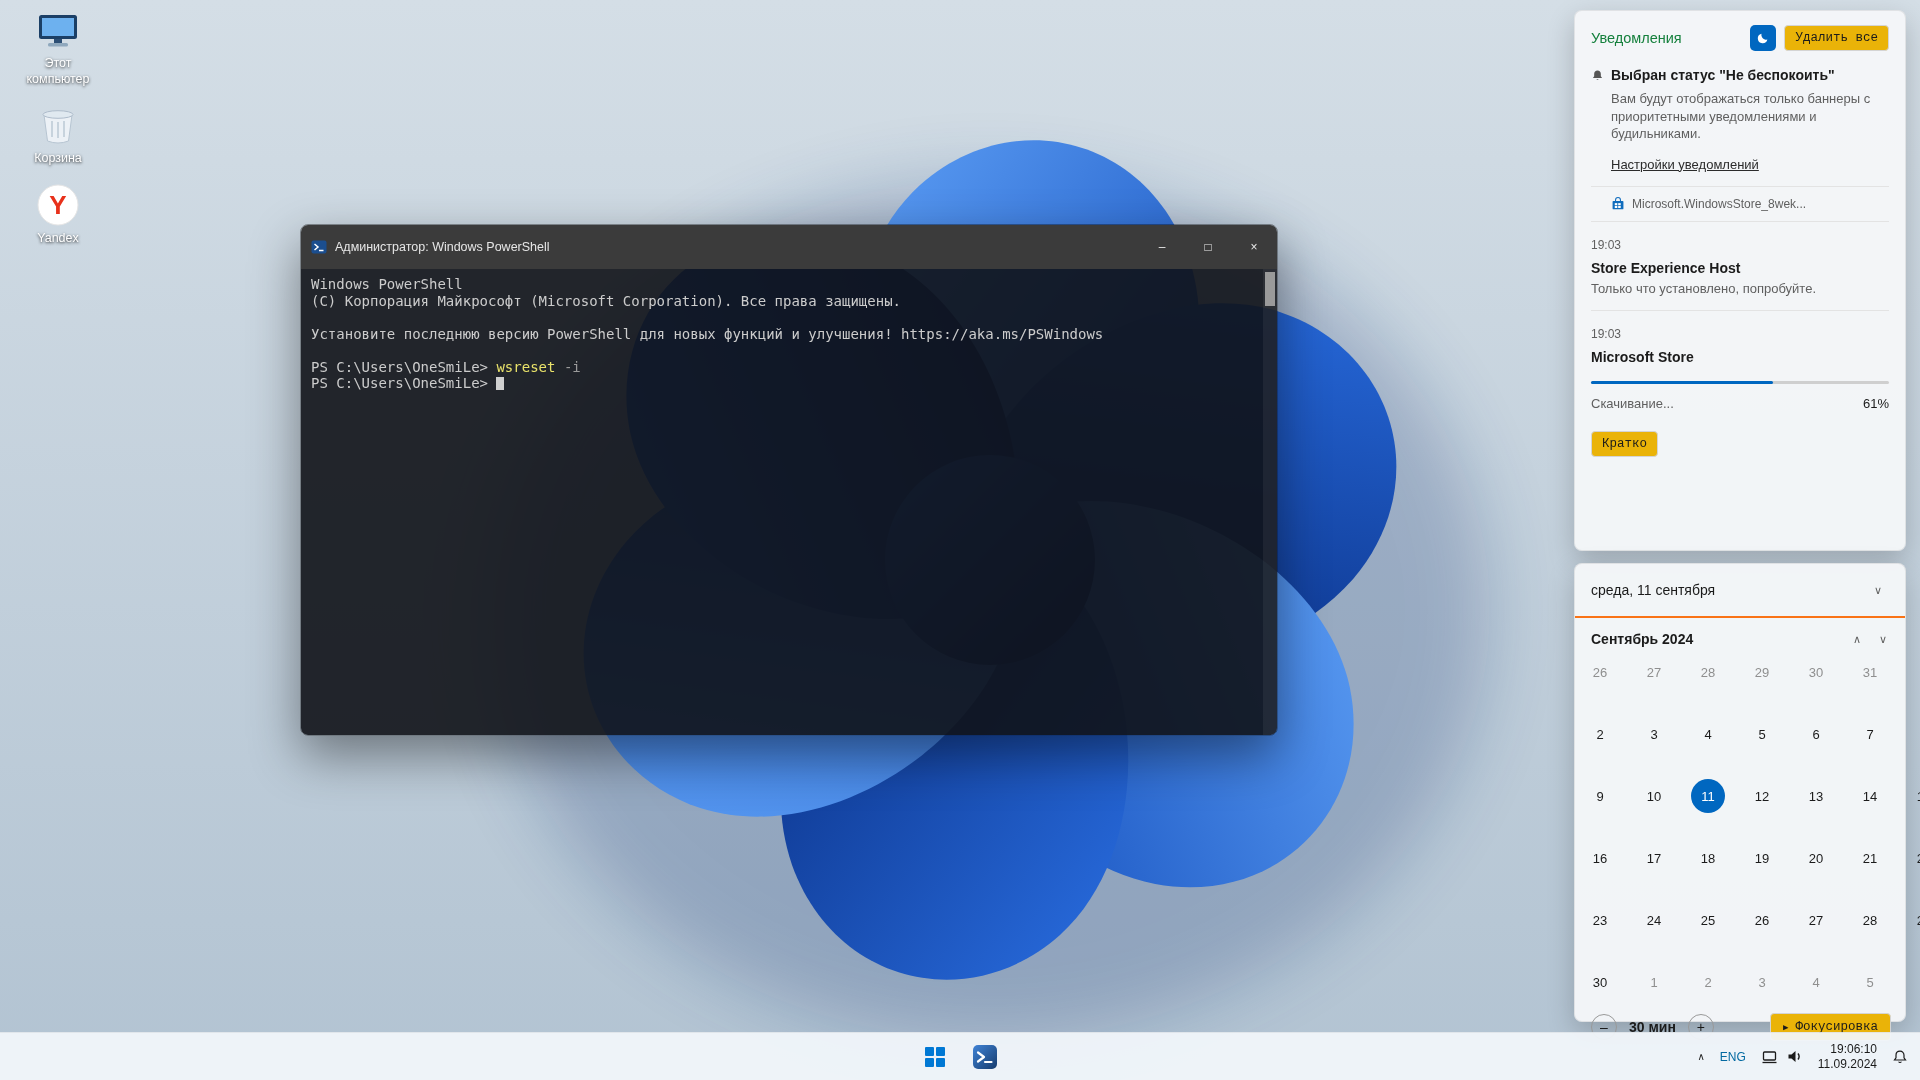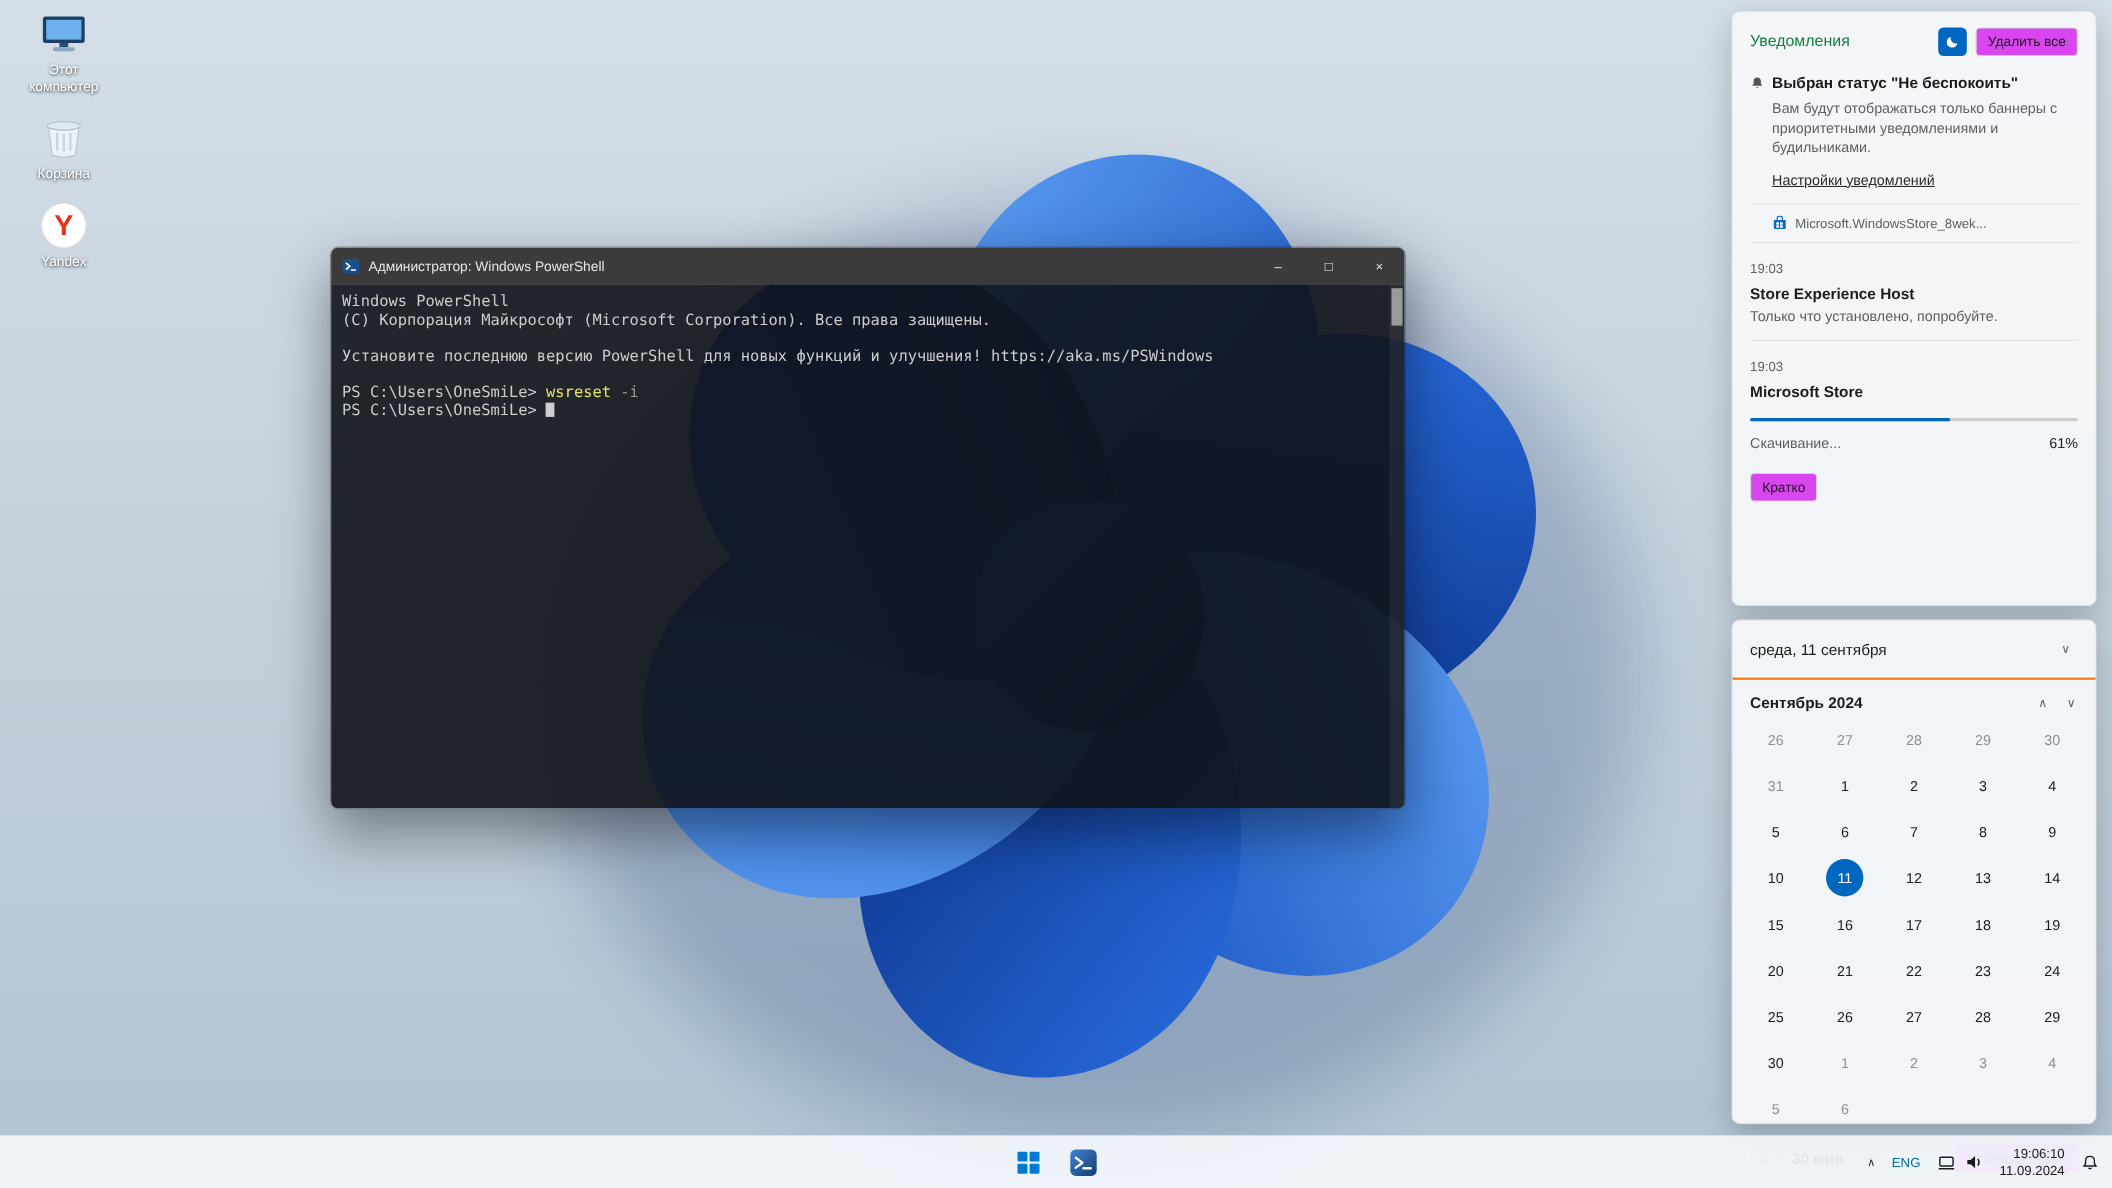--- a/index.html
+++ b/index.html
@@ -10,21 +10,21 @@
 
   
   .desktop-icons { position:absolute; left:10px; top:8px; width:96px; display:flex; flex-direction:column; gap:16px; }
   .desktop-icon { display:flex; flex-direction:column; align-items:center; gap:4px; cursor:default; }
   .desktop-icon .glyph { width:44px; height:44px; }
   .desktop-icon .label { color:#fff; font-size:12.5px; line-height:1.25; text-align:center; text-shadow:0 1px 3px rgba(0,0,0,.85); max-width:92px; }
 
   
   .ps-window { position:absolute; left:300px; top:224px; width:978px; height:512px; border-radius:8px; overflow:hidden;
                box-shadow:0 20px 50px rgba(0,0,0,.42); border:1px solid rgba(0,0,0,.4); }
-  .ps-titlebar { height:34px; background:#3b3b3b; display:flex; align-items:center; gap:8px; padding-left:10px; }
+  .ps-titlebar { height:44px; background:#3b3b3b; display:flex; align-items:center; gap:8px; padding-left:10px; }
   .ps-title { color:#e6e6e6; font-size:12.5px; }
   .ps-controls { margin-left:auto; display:flex; height:100%; }
   .ps-btn { width:46px; height:100%; display:flex; align-items:center; justify-content:center; color:#e8e8e8; font-size:12px; }
   .ps-body { position:relative; height:calc(100% - 34px); background:rgba(16,18,23,.9);
              padding:7px 26px 0 10px; font-family:"DejaVu Sans Mono","Liberation Mono",monospace;
              font-size:14px; line-height:16.5px; color:#cccccc; }
   .ps-line { white-space:pre; }
   .cmd { color:#e9e26a; }
   .arg { color:#9a9a9a; }
   .cursor { display:inline-block; width:8px; height:13px; background:#cfcfcf; vertical-align:-2px; }
@@ -33,22 +33,22 @@
 
   
   .panel { position:absolute; right:14px; width:332px; background:rgba(244,246,248,.97);
            border:1px solid rgba(0,0,0,.08); border-radius:8px; box-shadow:0 10px 28px rgba(0,0,0,.2); }
   .notif-panel { top:10px; height:541px; padding:14px 16px; }
 
   .notif-header { display:flex; align-items:center; gap:8px; margin-bottom:16px; }
   .notif-title { font-size:14.5px; color:#15803d; }
   .dnd-toggle { margin-left:auto; width:26px; height:26px; border-radius:5px; background:#0067c0;
                 display:flex; align-items:center; justify-content:center; }
-  .btn-light { background:#d946ef; border:1px solid #d4d4d4; border-radius:4px; font-size:12.5px;
-               padding:5px 10px; color:#1b1b1b; }
+  .btn-light { background:#eab308; border:1px solid #d4d4d4; border-radius:4px; font-size:12.5px;
+               padding:5px 10px; color:#1b1b1b;font-family:Liberation Mono, monospace; }
 
   .dnd-title-row { display:flex; align-items:flex-start; gap:7px; }
   .dnd-title { font-size:14px; font-weight:700; color:#1b1b1b; }
   .dnd-body { font-size:13px; color:#5f5f5f; line-height:1.35; margin:7px 0 12px 20px; }
   .settings-link { font-size:13px; color:#2b2b2b; text-decoration:underline; display:inline-block; margin-bottom:4px; }
 
   .divider { height:1px; background:#e3e3e3; margin:10px 0; }
 
   .group-row { display:flex; align-items:center; gap:7px; margin:4px 0 2px 20px; }
   .group-label { font-size:12px; color:#5f5f5f; }
@@ -68,21 +68,21 @@
   .cal-panel { top:563px; height:459px; display:flex; flex-direction:column; }
   .cal-header { display:flex; align-items:center; justify-content:space-between; padding:13px 14px 13px 16px; border-bottom:2px solid #f97316; }
   .cal-date { font-size:14px; color:#1b1b1b; }
   .icon-btn { width:26px; height:26px; display:flex; align-items:center; justify-content:center; border-radius:4px; color:#5f5f5f; font-size:11px; }
   .cal-month-row { display:flex; align-items:center; padding:13px 18px 4px 16px; }
   .cal-month { font-size:14px; font-weight:600; color:#1b1b1b; }
   .cal-nav { margin-left:auto; display:flex; gap:18px; }
   .cal-nav span { color:#5f5f5f; font-size:11px; }
   .cal-weekdays { display:grid; grid-template-columns:repeat(7,1fr); padding:6px 8px 0; }
   .cal-wd { height:30px; display:flex; align-items:center; justify-content:center; font-size:12px; color:#1b1b1b; }
-  .cal-grid { display:grid; grid-template-columns:repeat(5,1fr); padding:0 8px; }
+  .cal-grid { display:grid; grid-template-columns:repeat(7,1fr); padding:0 8px;gap:20px; }
   .cal-cell { height:42px; display:flex; align-items:center; justify-content:center; }
   .cal-cell span { width:34px; height:34px; border-radius:50%; display:flex; align-items:center; justify-content:center; font-size:13px; color:#1b1b1b; }
   .cal-cell.muted span { color:#8f8f8f; }
   .cal-cell.selected span { background:#0067c0; color:#fff; }
   .cal-footer { margin-top:auto; display:flex; align-items:center; gap:12px; padding:10px 14px 14px 16px; }
   .step-btn { width:26px; height:26px; border:1px solid #999; border-radius:50%; background:transparent;
               display:flex; align-items:center; justify-content:center; font-size:14px; color:#1b1b1b; }
   .duration { font-size:14px; font-weight:600; color:#1b1b1b; }
   .focus-btn { margin-left:auto; display:flex; align-items:center; gap:7px; padding:6px 12px; }
   .play-glyph { font-size:9px; color:#1b1b1b; }

